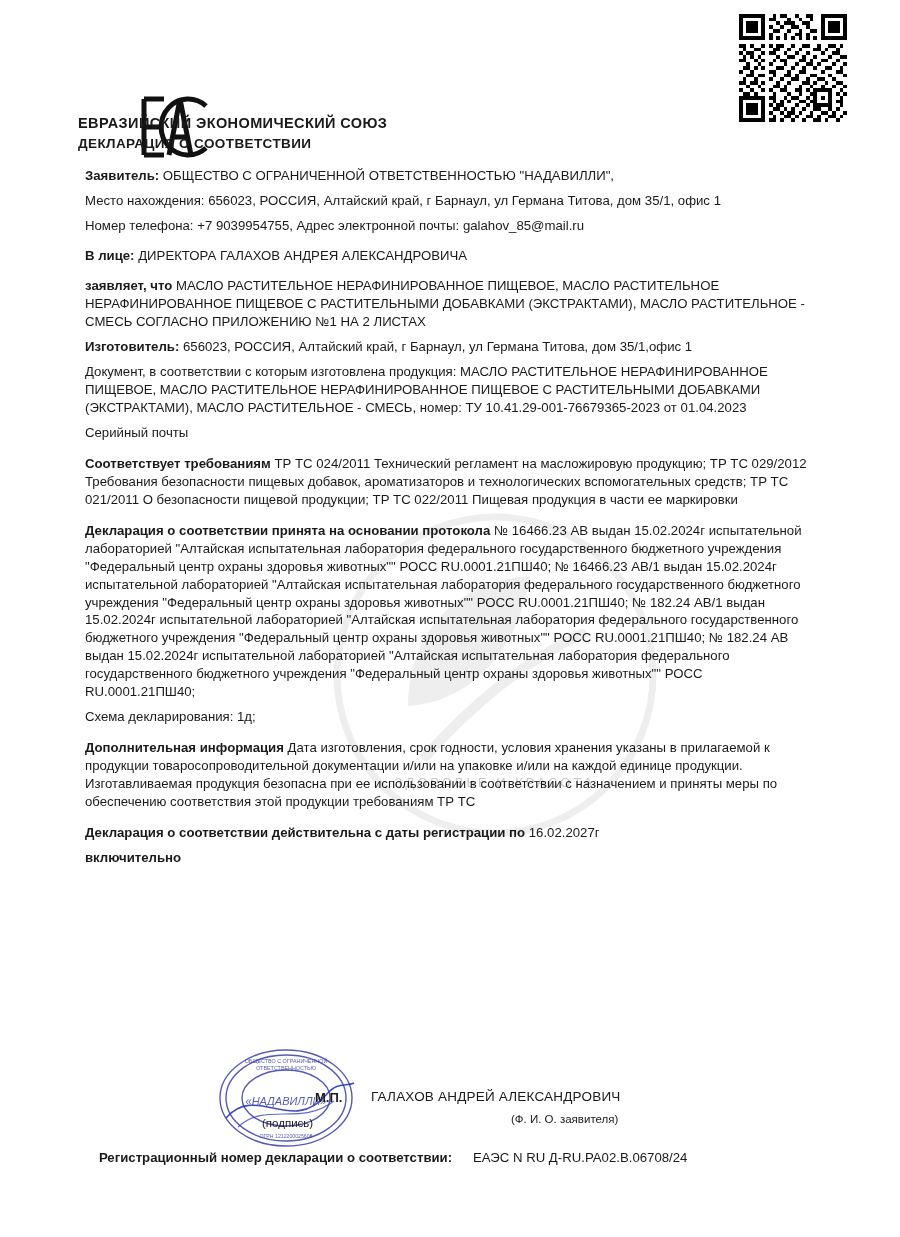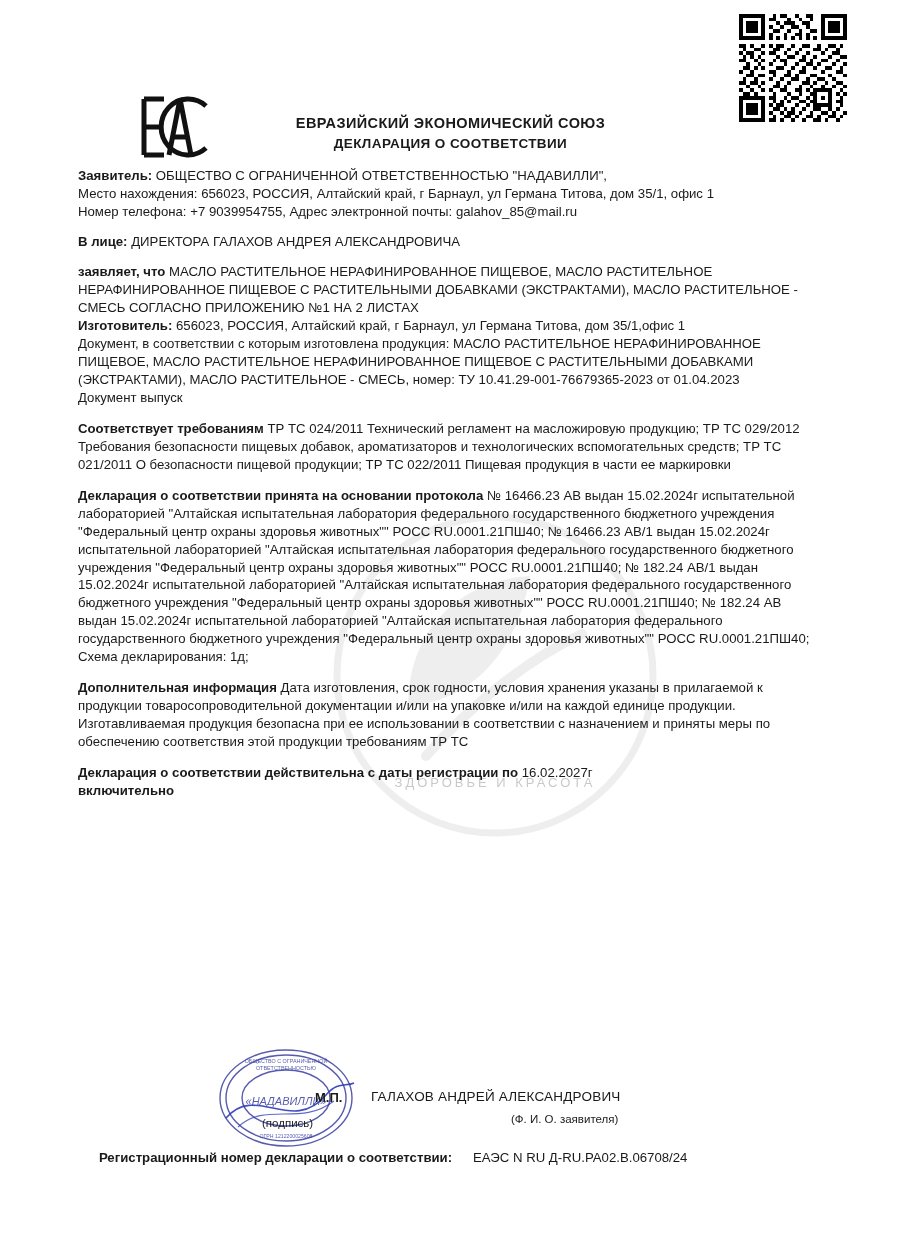--- a/index.html
+++ b/index.html
@@ -65,35 +65,35 @@
   }
 
   
   .content {
     position: absolute;
     left: 78px;
     top: 112px;
     width: 745px;
   }
   .title {
-    text-align: center;
+    text-align: left;
     font-weight: bold;
     font-size: 14.5px;
     letter-spacing: .4px;
     line-height: 1.55;
   }
   .title .line2 { font-size: 13.5px; }
 
   .block {
     font-size: 13.2px;
     line-height: 1.36;
     margin-top: 12px;
     text-align: left;
   }
-  .block p { margin: 0; }
+  .block p { margin: 7px; }
   .b { font-weight: bold; }
   .spaced { margin-top: 13px; }
   .tight { margin-top: 0; }
 
   
   .sig-area {
     position: absolute;
     left: 66px;
     top: 1055px;
     width: 745px;
@@ -434,21 +434,21 @@
         <span>МАСЛО РАСТИТЕЛЬНОЕ НЕРАФИНИРОВАННОЕ ПИЩЕВОЕ, МАСЛО РАСТИТЕЛЬНОЕ НЕРАФИНИРОВАННОЕ ПИЩЕВОЕ С РАСТИТЕЛЬНЫМИ ДОБАВКАМИ (ЭКСТРАКТАМИ), МАСЛО РАСТИТЕЛЬНОЕ - СМЕСЬ  СОГЛАСНО ПРИЛОЖЕНИЮ №1 НА 2 ЛИСТАХ</span>
       </p>
     </div>
 
     <div class="block tight">
       <p>
         <span class="b">Изготовитель:</span>
         <span>656023, РОССИЯ, Алтайский край, г Барнаул, ул Германа Титова, дом 35/1,офис 1</span>
       </p>
       <p>Документ, в соответствии с которым изготовлена продукция: МАСЛО РАСТИТЕЛЬНОЕ НЕРАФИНИРОВАННОЕ ПИЩЕВОЕ,  МАСЛО РАСТИТЕЛЬНОЕ НЕРАФИНИРОВАННОЕ ПИЩЕВОЕ С РАСТИТЕЛЬНЫМИ ДОБАВКАМИ (ЭКСТРАКТАМИ),  МАСЛО РАСТИТЕЛЬНОЕ - СМЕСЬ, номер: ТУ 10.41.29-001-76679365-2023 от 01.04.2023</p>
-      <p>Документ выпуск</p>
+      <p>Серийный почты</p>
     </div>
 
     <div class="block spaced">
       <p>
         <span class="b">Соответствует требованиям</span>
         <span>ТР ТС 024/2011 Технический регламент на масложировую продукцию; ТР ТС 029/2012 Требования безопасности пищевых добавок, ароматизаторов и технологических вспомогательных средств; ТР ТС 021/2011 О безопасности пищевой продукции; ТР ТС 022/2011 Пищевая продукция в части ее маркировки</span>
       </p>
     </div>
 
     <div class="block spaced">

